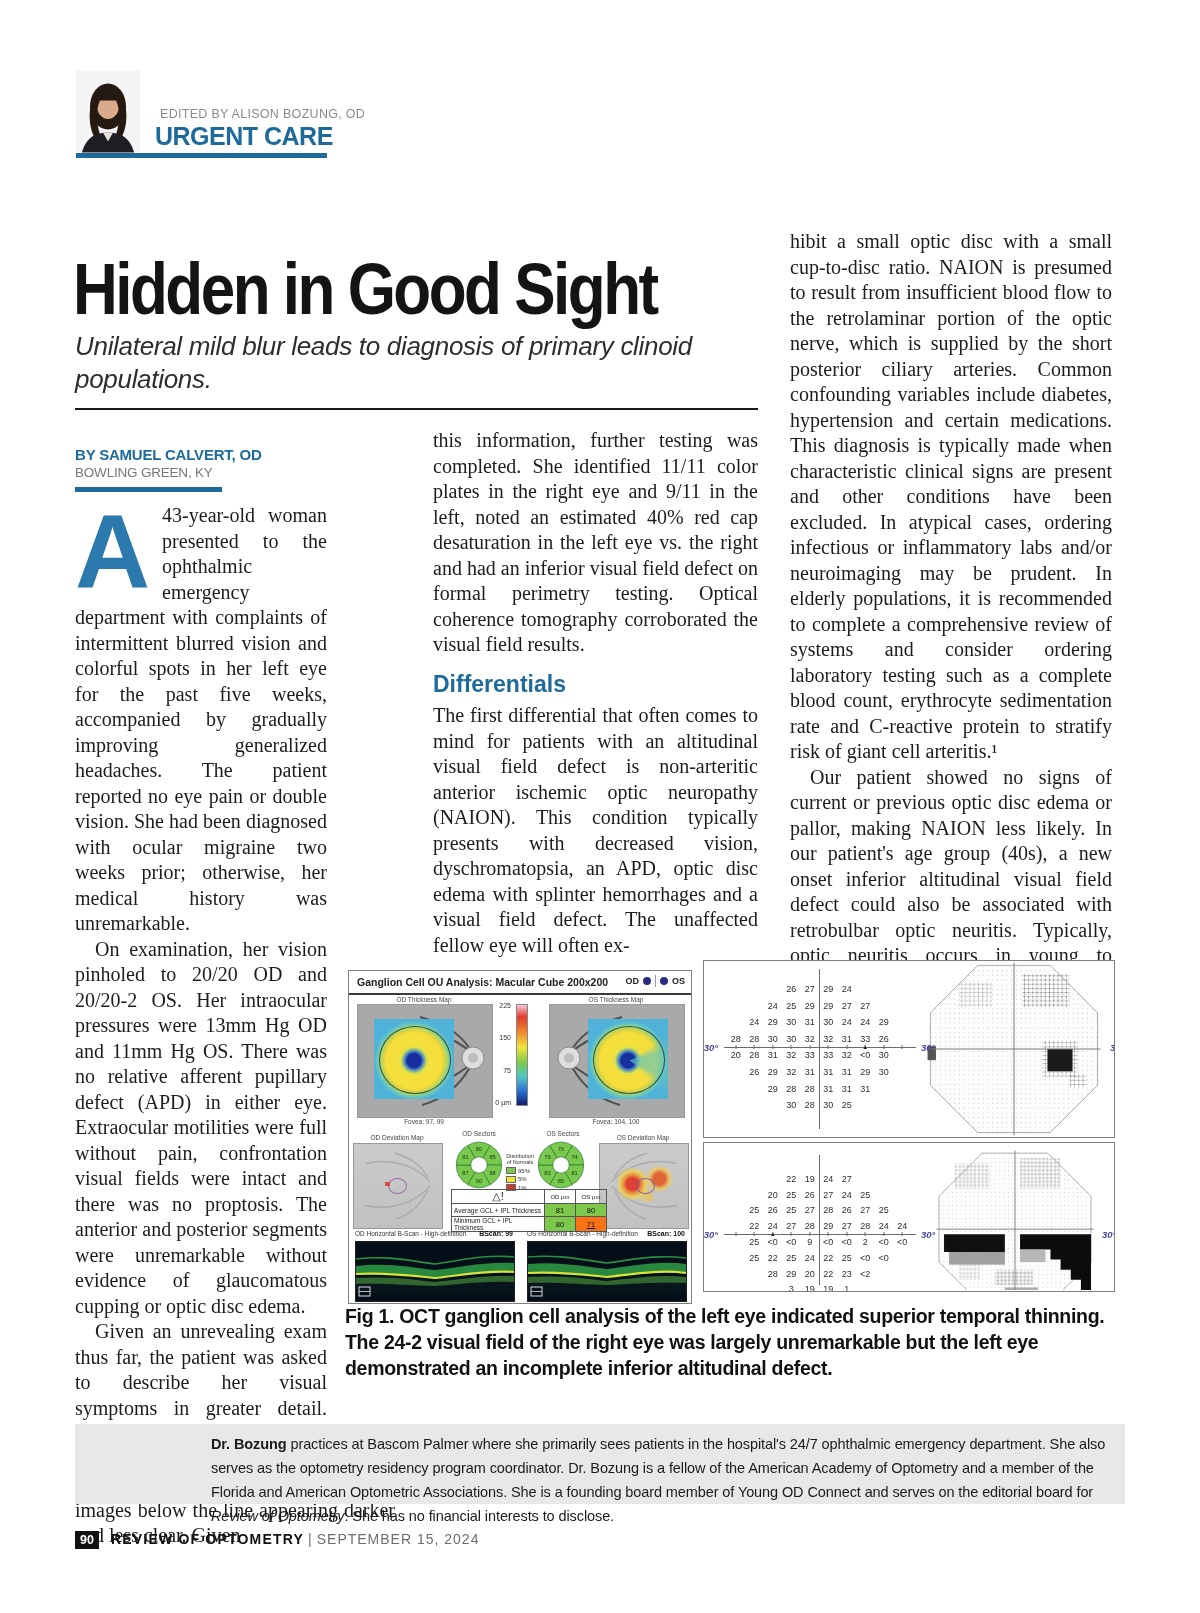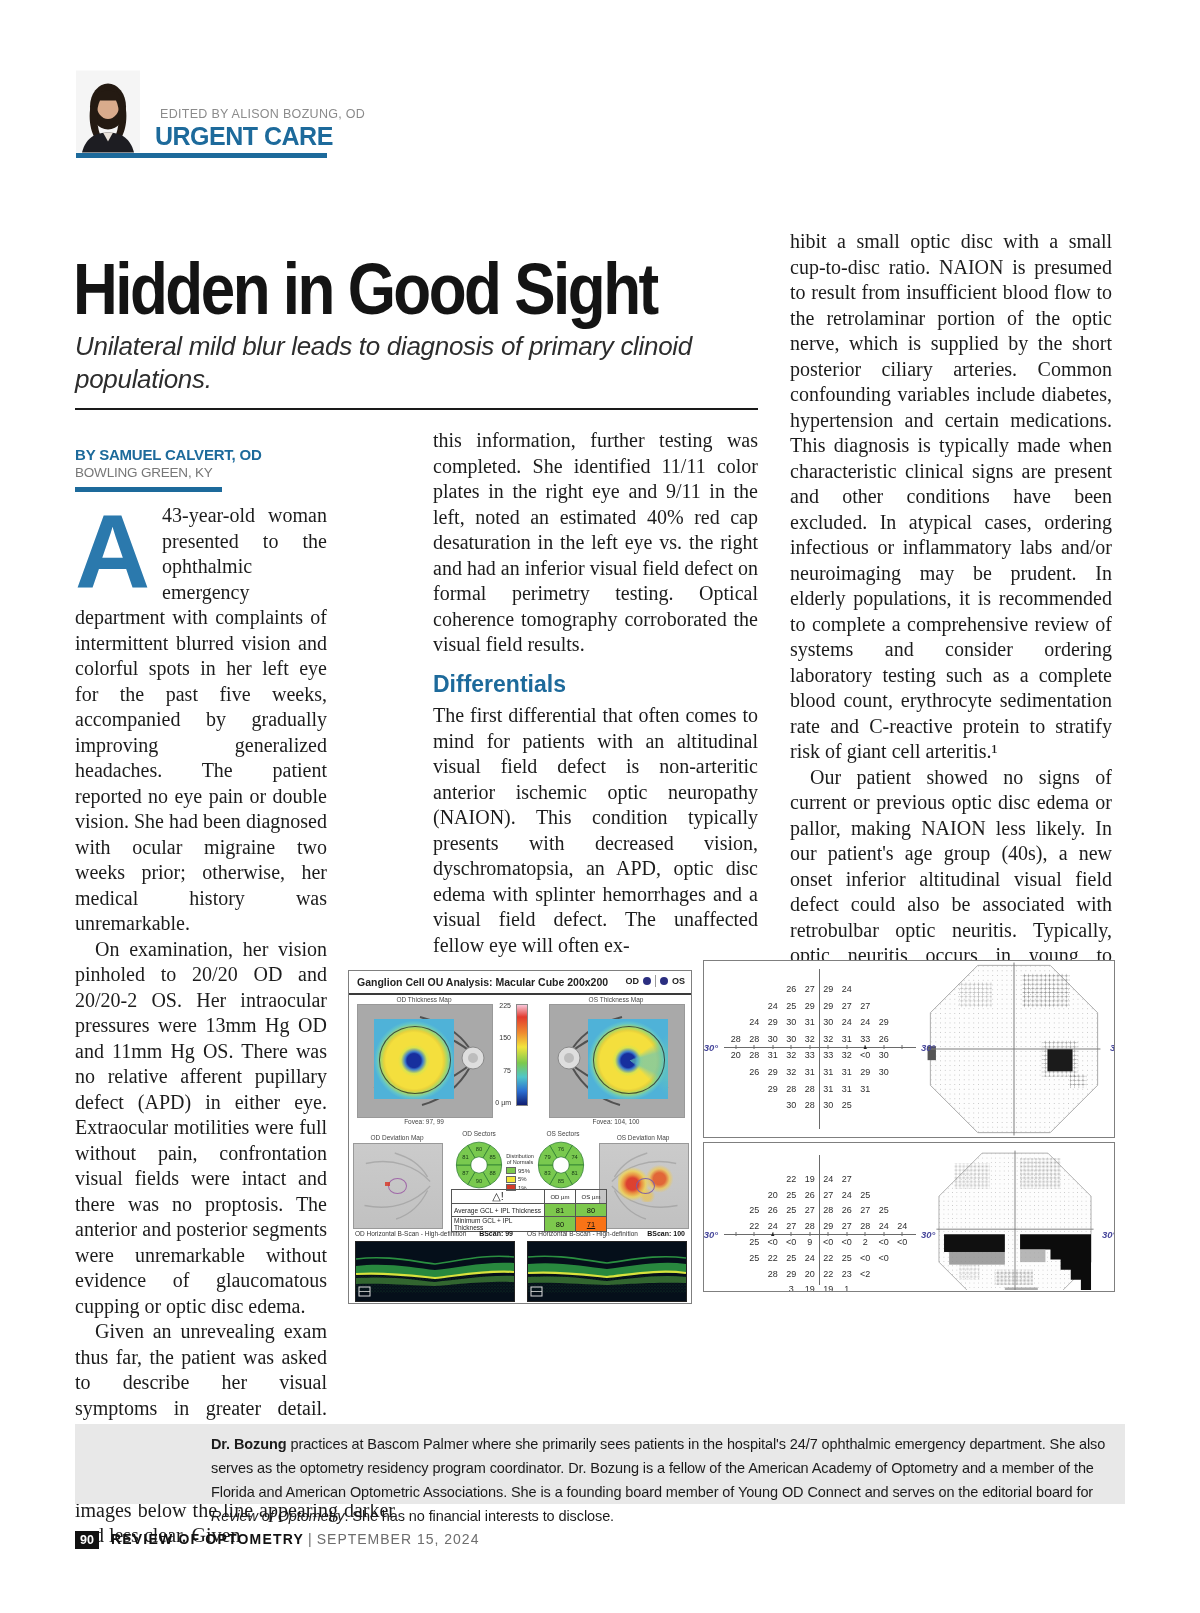--- a/index.html
+++ b/index.html
@@ -526,20 +526,21 @@
         <div class="vf-tick" style="left: 142.75px; top: 91px;"></div>
         <div class="vf-tick" style="left: 161.25px; top: 91px;"></div>
         <div class="vf-tick" style="left: 179.75px; top: 91px;"></div>
         <div class="vf-tick" style="left: 198.25px; top: 91px;"></div>
         <div class="deg-label" style="left: 14px; top: 91px; transform: translate(-100%, -50%);">30°</div>
         <div class="deg-label" style="left: 217px; top: 91px;">30°</div>
         <span class="vf-blind" style="left: 68.75px; top: 91px;">▲</span>
       </div>
   </div>
 
+  <div class="abs caption" style="left:345px;top:1303px;width:772px;">Fig 1. OCT ganglion cell analysis of the left eye indicated superior temporal thinning. The 24-2 visual field of the right eye was largely unremarkable but the left eye demonstrated an incomplete inferior altitudinal defect.</div>
 
   <div class="about-gray" style="left:75px;top:1424px;width:1050px;height:80px;"></div>
   <div class="about-text" style="left:211px;top:1432px;width:905px;">
     <b>Dr. Bozung</b><span> practices at Bascom Palmer where she primarily sees patients in the hospital's 24/7 ophthalmic emergency department. She also serves as the optometry residency program coordinator. Dr. Bozung is a fellow of the American Academy of Optometry and a member of the Florida and American Optometric Associations. She is a founding board member of Young OD Connect and serves on the editorial board for </span><i>Review of Optometry</i><span>. She has no financial interests to disclose.</span>
   </div>
 
   <div class="abs" style="left:75px;top:1530px;">
     <span class="pagenum">90</span>
     <span class="footer-mag">REVIEW OF OPTOMETRY</span>
     <span class="footer-date">|</span>

